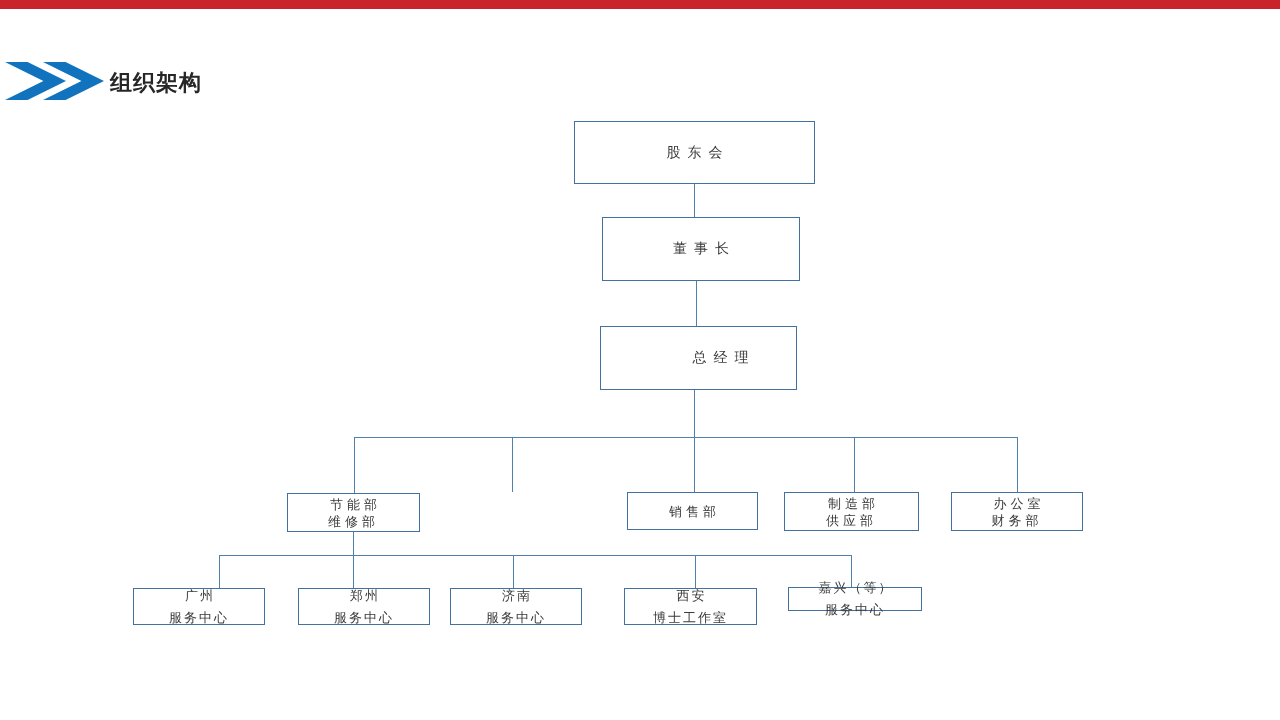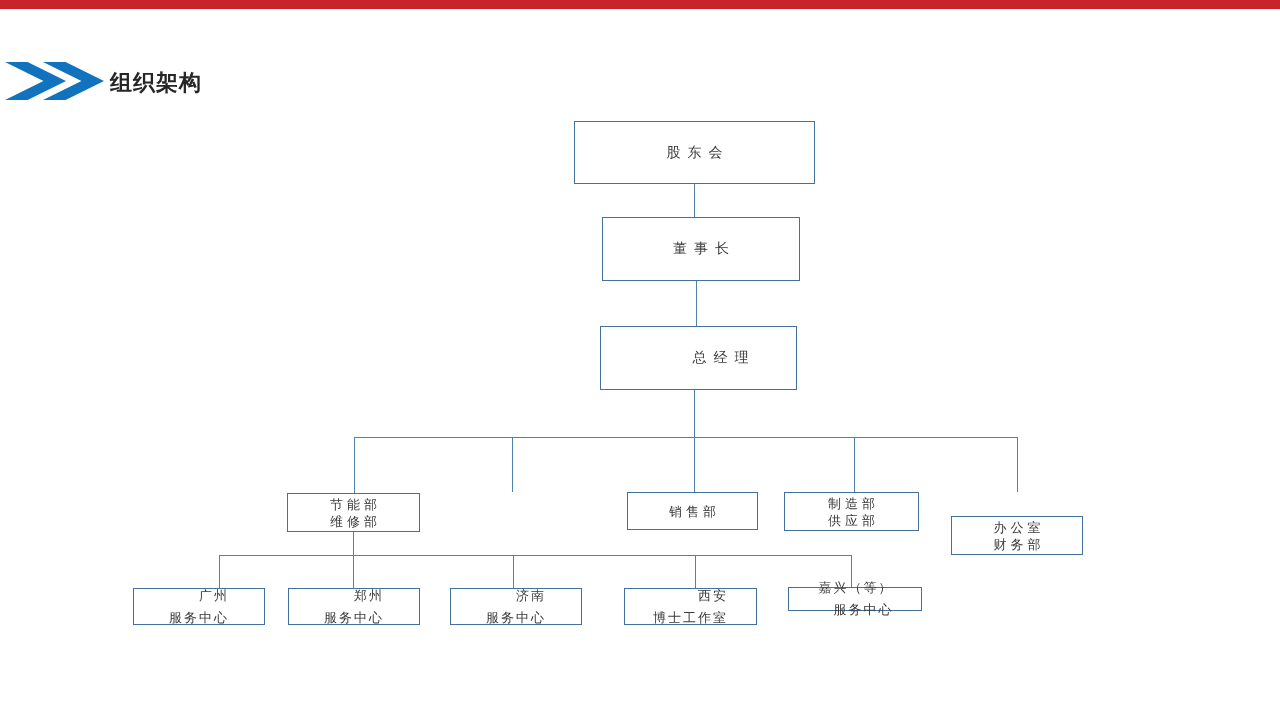--- a/index.html
+++ b/index.html
@@ -38,37 +38,37 @@
   }
   
   .node{
     position:absolute;
     border:1.5px solid var(--box-border);
     background:#ffffff;
     display:flex;align-items:center;justify-content:center;
     text-align:center;color:var(--text);
     z-index:2;
   }
-  .node span{white-space:pre-line;display:block;text-align:right;}
+  .node span{white-space:pre-line;display:block;}
   .lvl-top{font-size:14px;letter-spacing:7px;text-indent:7px;}
   .lvl-dept{font-size:13px;letter-spacing:4px;text-indent:4px;line-height:17px;}
   .lvl-svc{font-size:13px;letter-spacing:2px;text-indent:2px;line-height:22px;}
 
   .n-shareholders{left:574px;top:121px;width:241px;height:63px;}
   .n-chairman{left:602px;top:217px;width:198px;height:64px;}
   .n-gm{left:600px;top:326px;width:197px;height:64px;padding-left:44px;}
 
   .n-energy{left:287px;top:493px;width:133px;height:39px;}
   .n-doctor{left:442px;top:492px;width:133px;height:38px;}
   .n-sales{left:627px;top:492px;width:131px;height:38px;}
   .n-manuf{left:784px;top:492px;width:135px;height:39px;}
-  .n-office{left:951px;top:492px;width:132px;height:39px;margin-top:24px;}
+  .n-office{left:951px;top:492px;width:132px;height:39px;}
 
   .n-gz{left:133px;top:588px;width:132px;height:37px;}
-  .n-zz{left:288px;top:588px;width:132px;height:37px;}
+  .n-zz{left:298px;top:588px;width:132px;height:37px;}
   .n-jn{left:450px;top:588px;width:132px;height:37px;}
   .n-xa{left:624px;top:588px;width:133px;height:37px;}
   .n-jx{left:788px;top:587px;width:134px;height:24px;}
 
   
   .cv{position:absolute;width:1px;background:var(--line);z-index:1;}
   .ch{position:absolute;height:1px;background:var(--line);z-index:1;}
 
   .l-sh-ch{left:694px;top:184px;height:33px;}
   .l-ch-gm{left:696px;top:281px;height:45px;}

